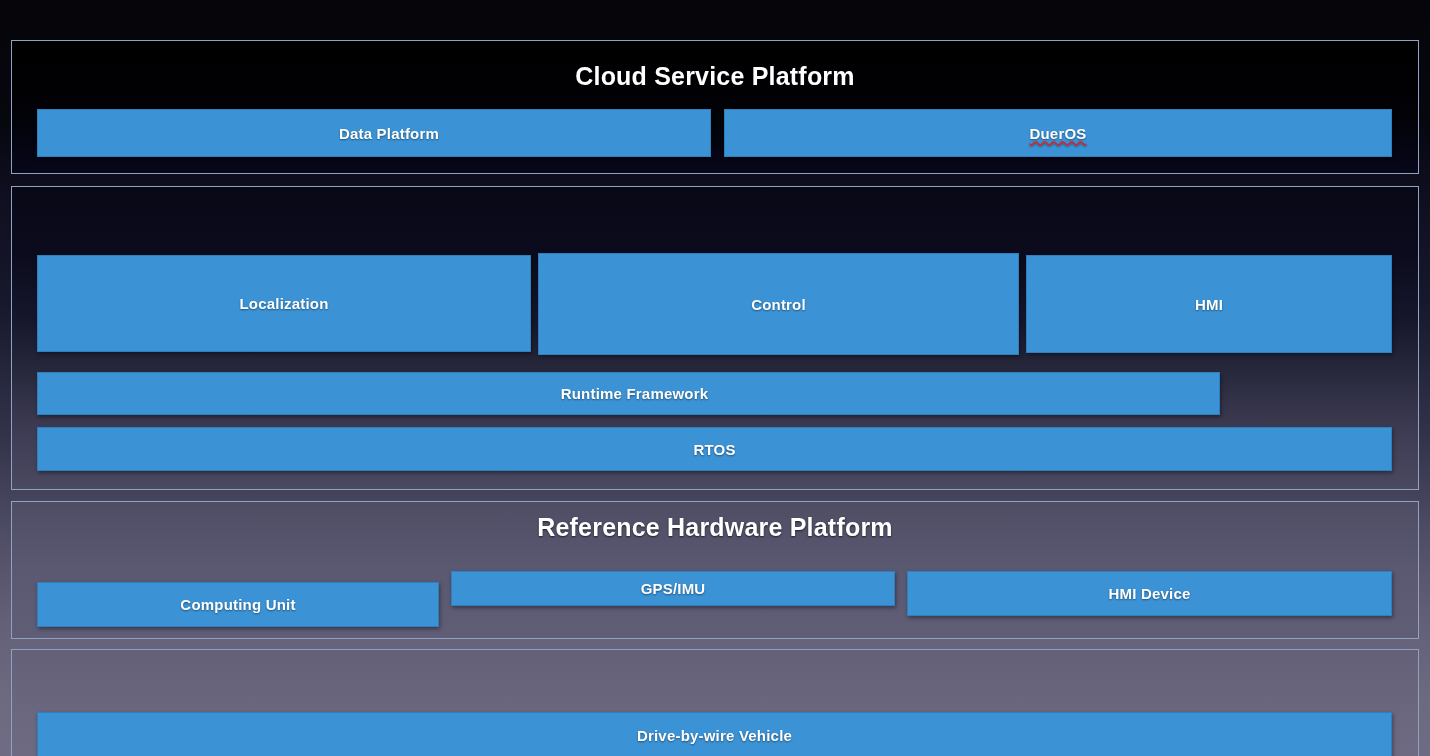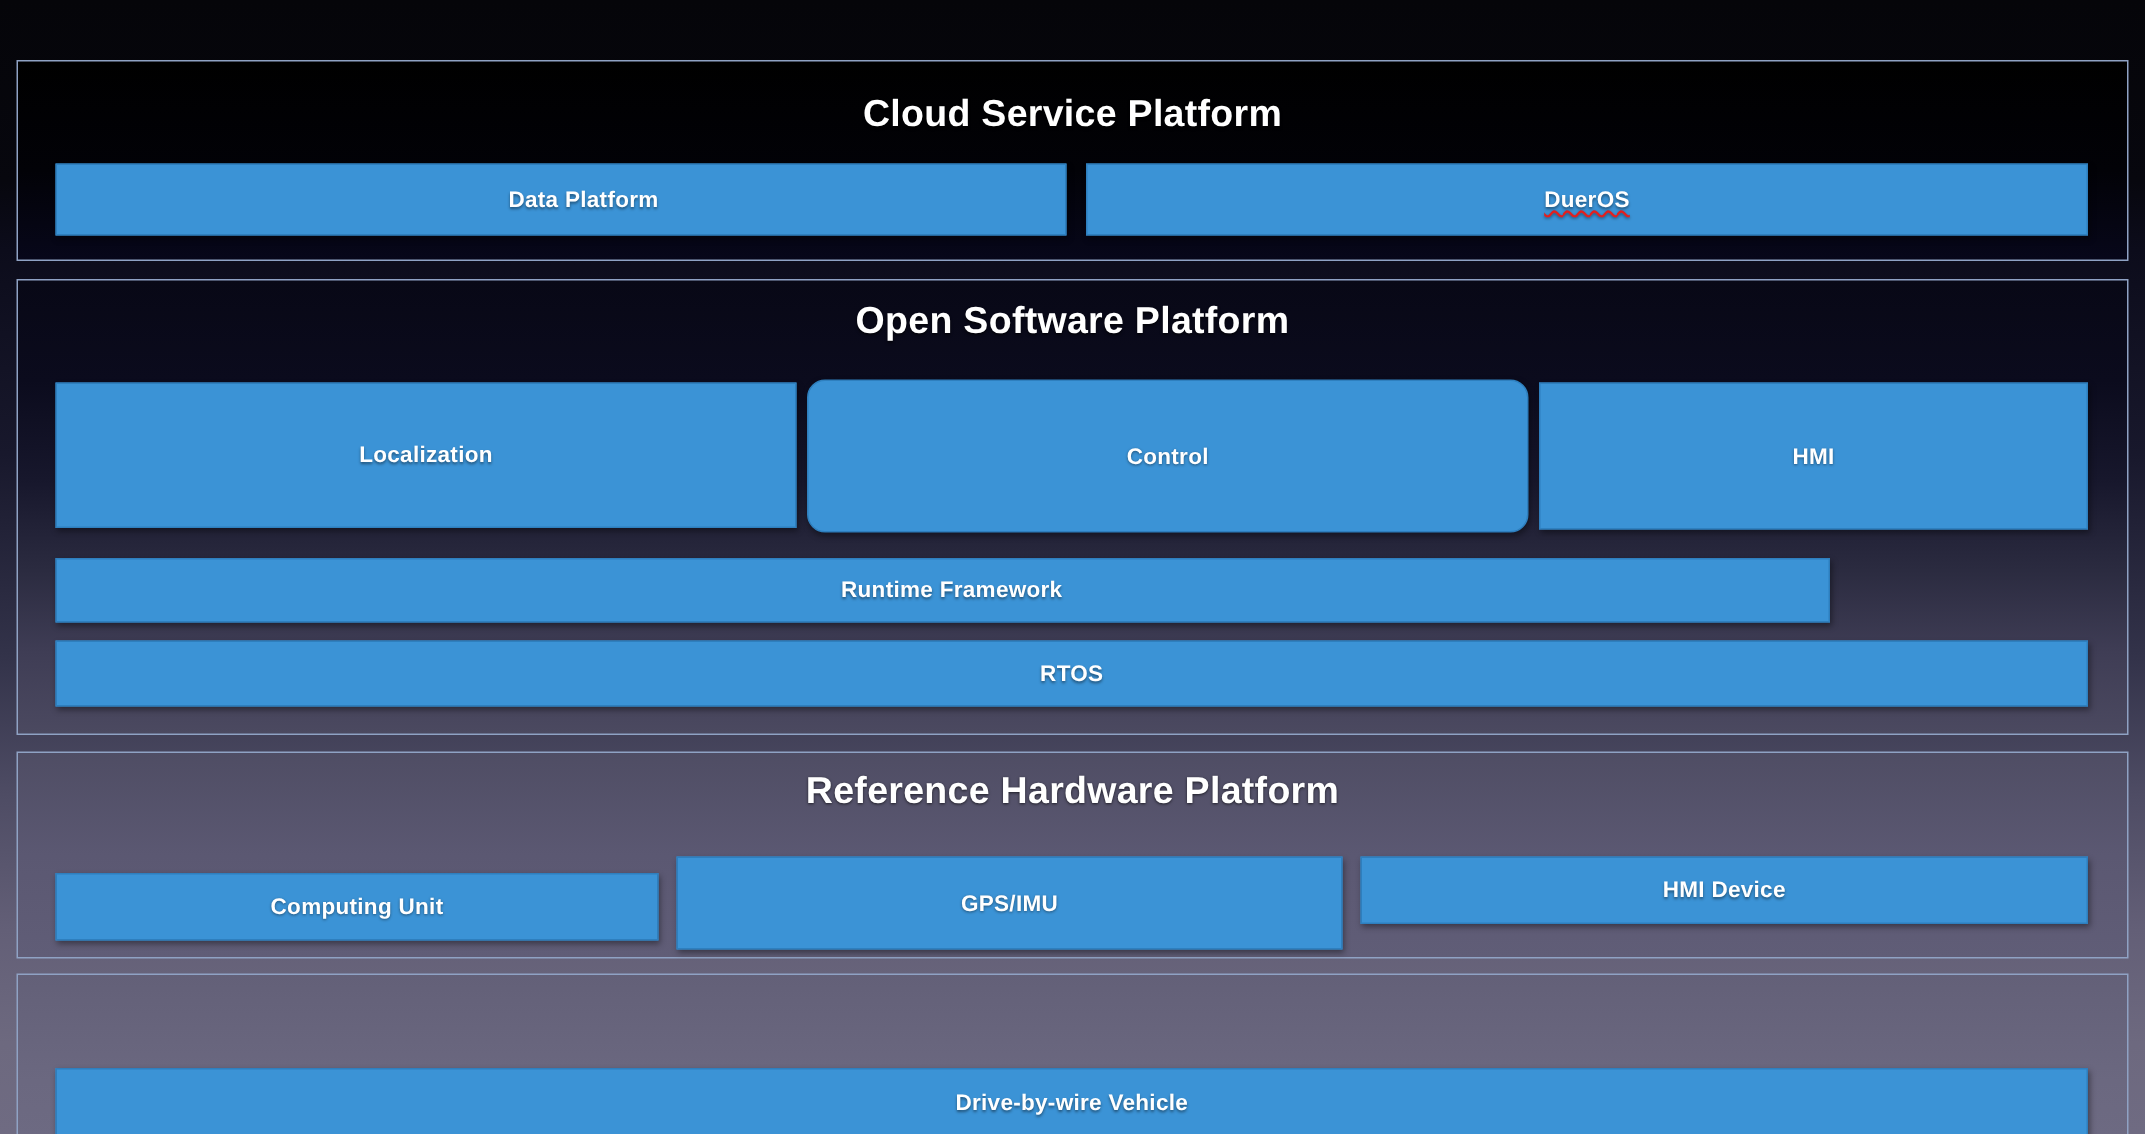--- a/index.html
+++ b/index.html
@@ -98,28 +98,28 @@
     text-decoration-skip-ink: none;
     text-underline-offset: 2px;
   }
 
   
   .b-data-platform { left: 25px;  top: 68px;  width: 674px;  height: 48px; padding-left: 30px; }
   .b-dueros        { left: 712px; top: 68px;  width: 668px;  height: 48px; }
 
   
   .b-localization  { left: 25px;  top: 68px;  width: 494px;  height: 97px; }
-  .b-control       { left: 526px; top: 66px;  width: 481px;  height: 102px; border-radius: 12px;}
+  .b-control       { left: 526px; top: 66px;  width: 481px;  height: 102px;}
   .b-hmi           { left: 1014px;top: 68px;  width: 366px;  height: 98px; }
   .b-runtime       { left: 25px;  top: 185px; width: 1183px; height: 43px; padding-left: 12px; }
   .b-rtos          { left: 25px;  top: 240px; width: 1355px; height: 44px; }
 
   
   .b-computing     { left: 25px;  top: 80px;  width: 402px;  height: 45px; }
-  .b-gpsimu        { left: 439px; top: 69px;  width: 444px;  height: 62px; }
+  .b-gpsimu        { left: 439px; top: 69px;  width: 444px;  height: 35px; }
   .b-hmidevice     { left: 895px; top: 69px;  width: 485px;  height: 45px; justify-content: center; }
 
   
   .b-drivebywire   { left: 25px;  top: 62px;  width: 1355px; height: 46px; }
 </style>
 </head>
 <body>
 
 <div id="stage">
 
@@ -129,21 +129,20 @@
     <div class="block b-data-platform">
       <span class="label">Data Platform</span>
     </div>
 
     <div class="block b-dueros">
       <span class="label misspelled">DuerOS</span>
     </div>
   </div>
 
   <div class="panel p2">
-    <div class="panel-title">Open Software Platform</div>
 
     <div class="block b-localization">
       <span class="label">Localization</span>
     </div>
 
     <div class="block b-control">
       <span class="label">Control</span>
     </div>
 
     <div class="block b-hmi">

